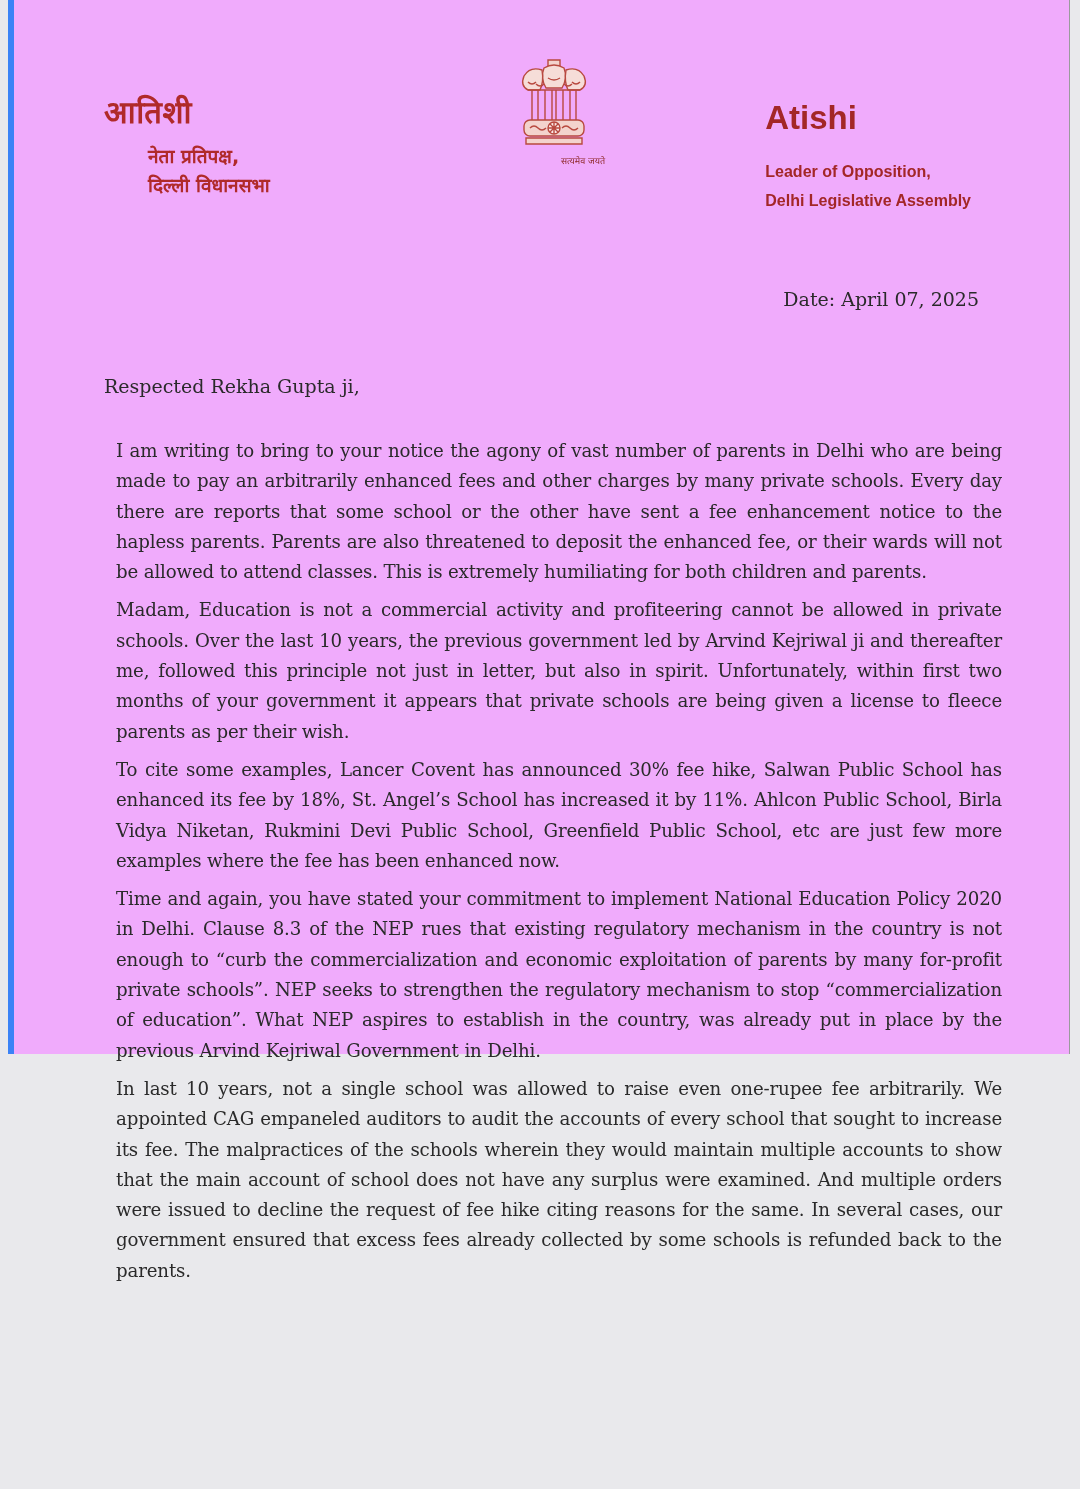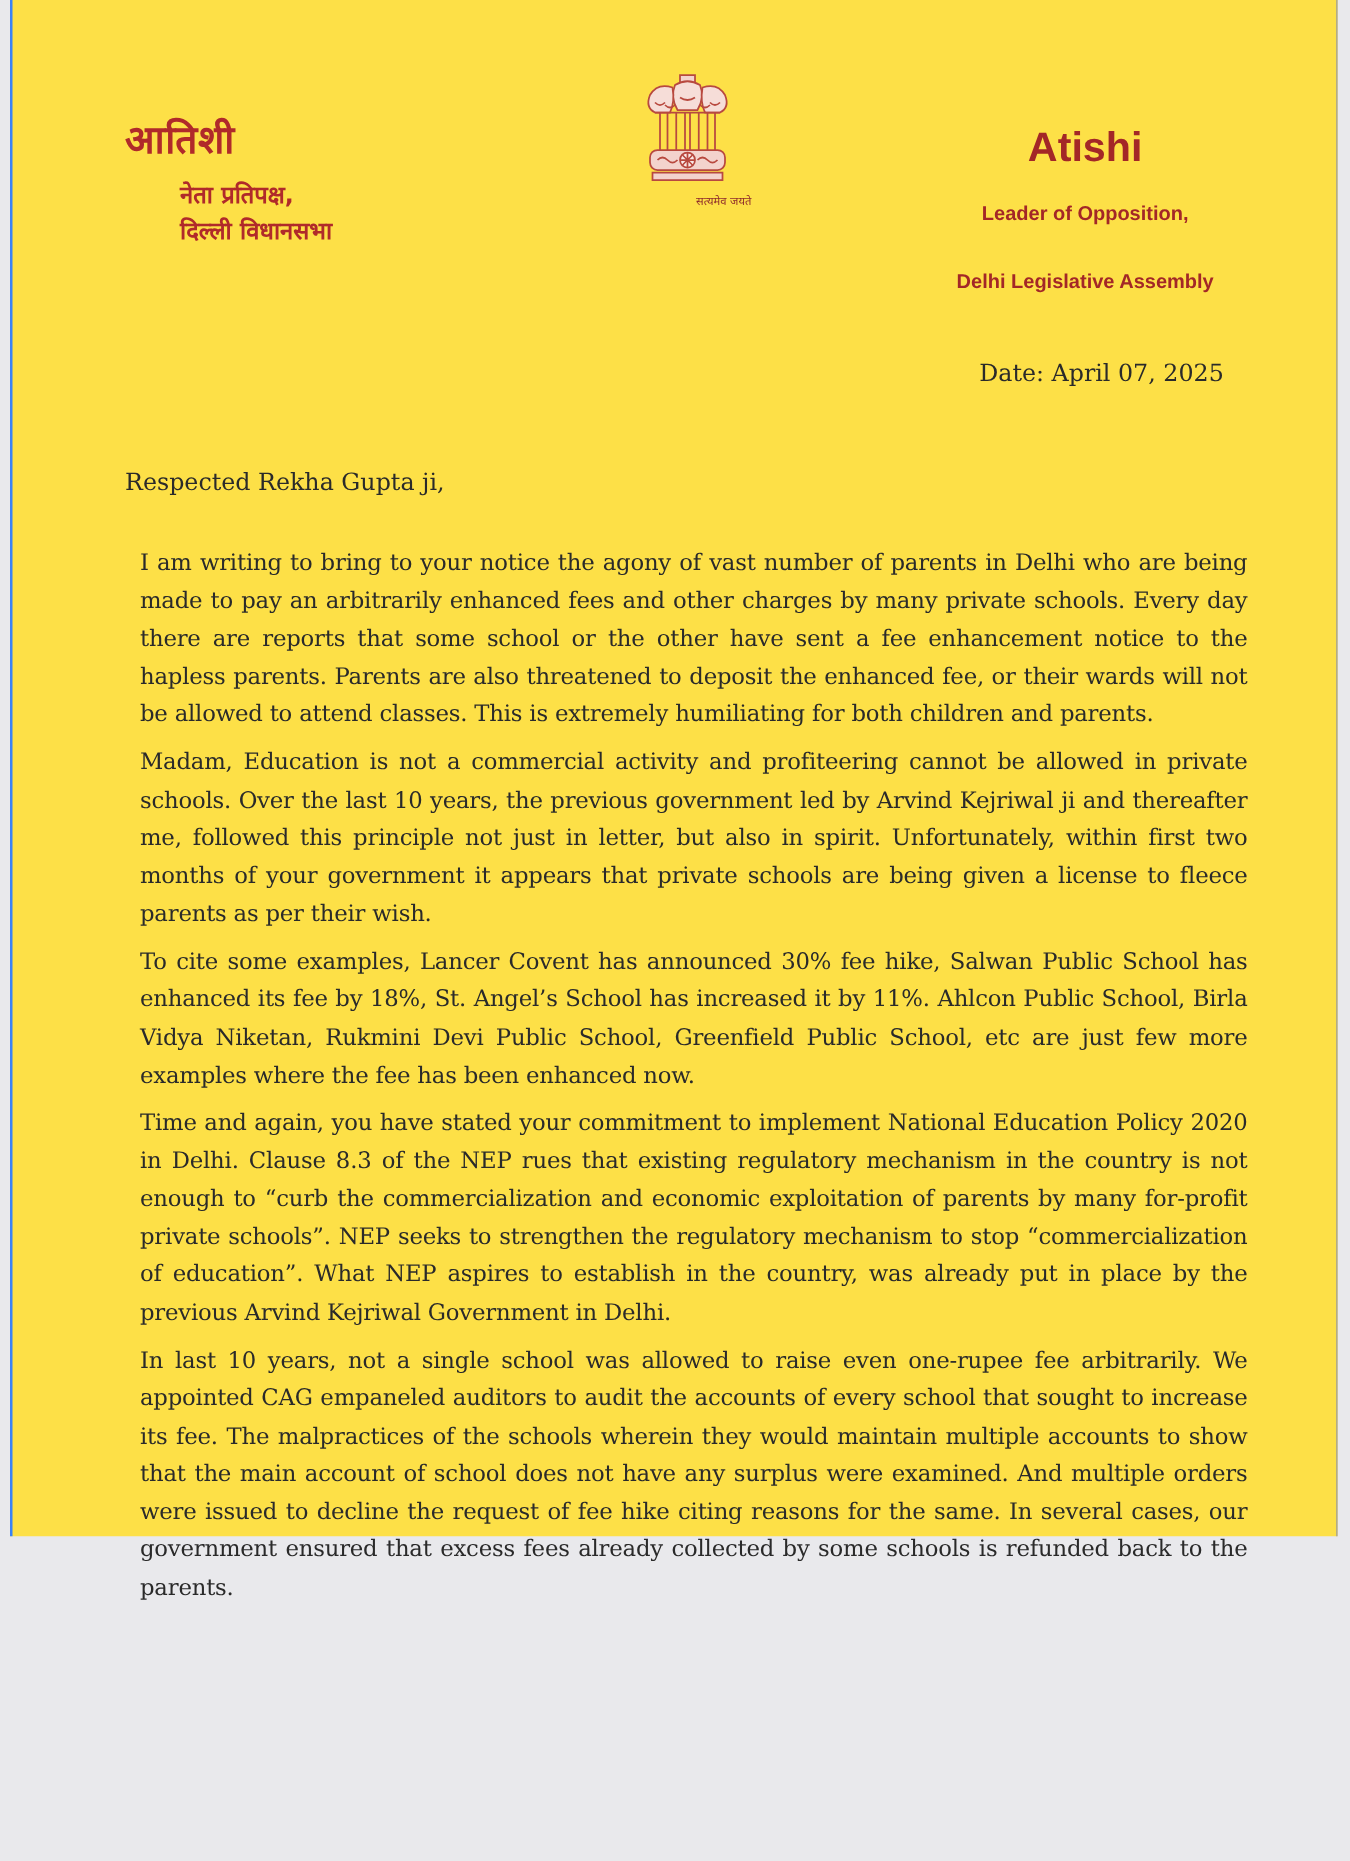--- a/index.html
+++ b/index.html
@@ -2,37 +2,37 @@
 <html><head>
 <meta charset="utf-8">
 <style>
   html, body { margin: 0; padding: 0; }
   body {
     width: 1080px; height: 1489px; overflow: hidden;
     background: #e9e9ec;
     position: relative;
   }
   .page {
-    position: absolute; left: 8px; top: 0; width: 1062px; height: 1229px;
-    background: #fde047;
-    border-left: 2px solid #3b82f6;
+    position: absolute; left: 8px; top: 0; width: 1062px; height: 1054px;
+    background: #f0abfc;
+    border-left: 6px solid #3b82f6;
     border-right: 1px solid #9a9a9c;
     box-sizing: border-box;
   }
   .hindi-block { position: absolute; left: 90px; top: 92px; color: #b02a2a; font-family: "DejaVu Sans", sans-serif; }
   .hindi-name { font-size: 31px; font-weight: bold; line-height: 40px; letter-spacing: 0.5px; }
   .hindi-line { font-size: 19px; font-weight: bold; line-height: 29px; margin-left: 44px; }
   .hindi-line.first { margin-top: 10px; }
 
   .emblem { position: absolute; left: 500px; top: 48px; width: 80px; height: 122px; }
   .emblem-caption { position: absolute; left: 529px; top: 154px; width: 80px; text-align: center; font-family: "DejaVu Sans", sans-serif; font-size: 9px; color: #8f2b2b; }
 
-  .eng-block { position: absolute; right: 98px; top: 97px; text-align: center; color: #a32727; font-family: "Liberation Sans", sans-serif; }
+  .eng-block { position: absolute; right: 98px; top: 97px; text-align: left; color: #a32727; font-family: "Liberation Sans", sans-serif; }
   .eng-name { font-size: 33px; font-weight: bold; line-height: 42px; }
-  .eng-line { font-size: 16px; font-weight: bold; line-height: 29px; margin-top: 25px; }
+  .eng-line { font-size: 16px; font-weight: bold; line-height: 29px; }
   .eng-line.first { margin-top: 18px; }
 
   .letter { font-family: "DejaVu Serif", serif; color: #2a2a2a; }
   .date { position: absolute; right: 90px; top: 285px; font-size: 19px; line-height: 28px; }
   .salutation { position: absolute; left: 90px; top: 372px; font-size: 19px; line-height: 28px; }
   .body { position: absolute; left: 90px; top: 436px; width: 898px; }
   .para { font-size: 18.2px; line-height: 30.3px; text-align: justify; margin: 0 0 8px 12px; letter-spacing: -0.15px; }
 </style>
 </head>
 <body>

